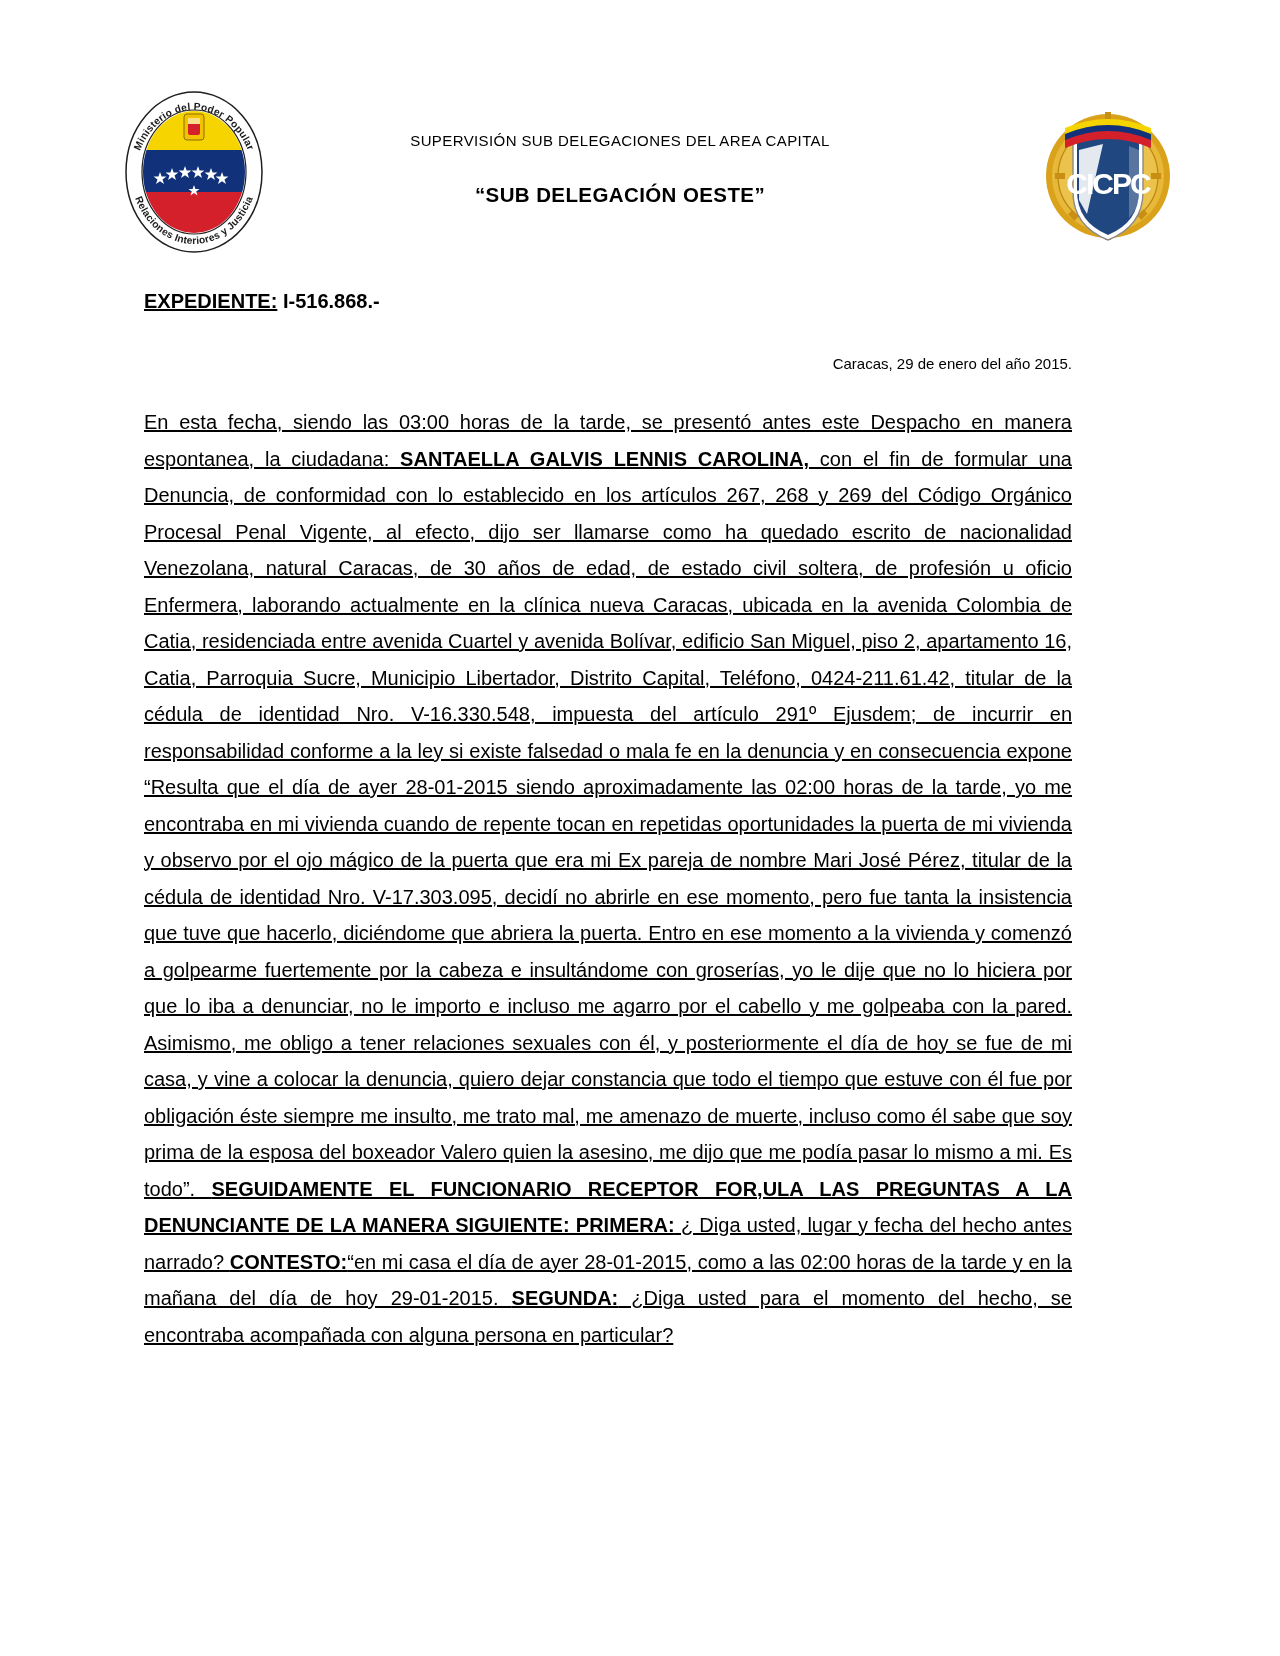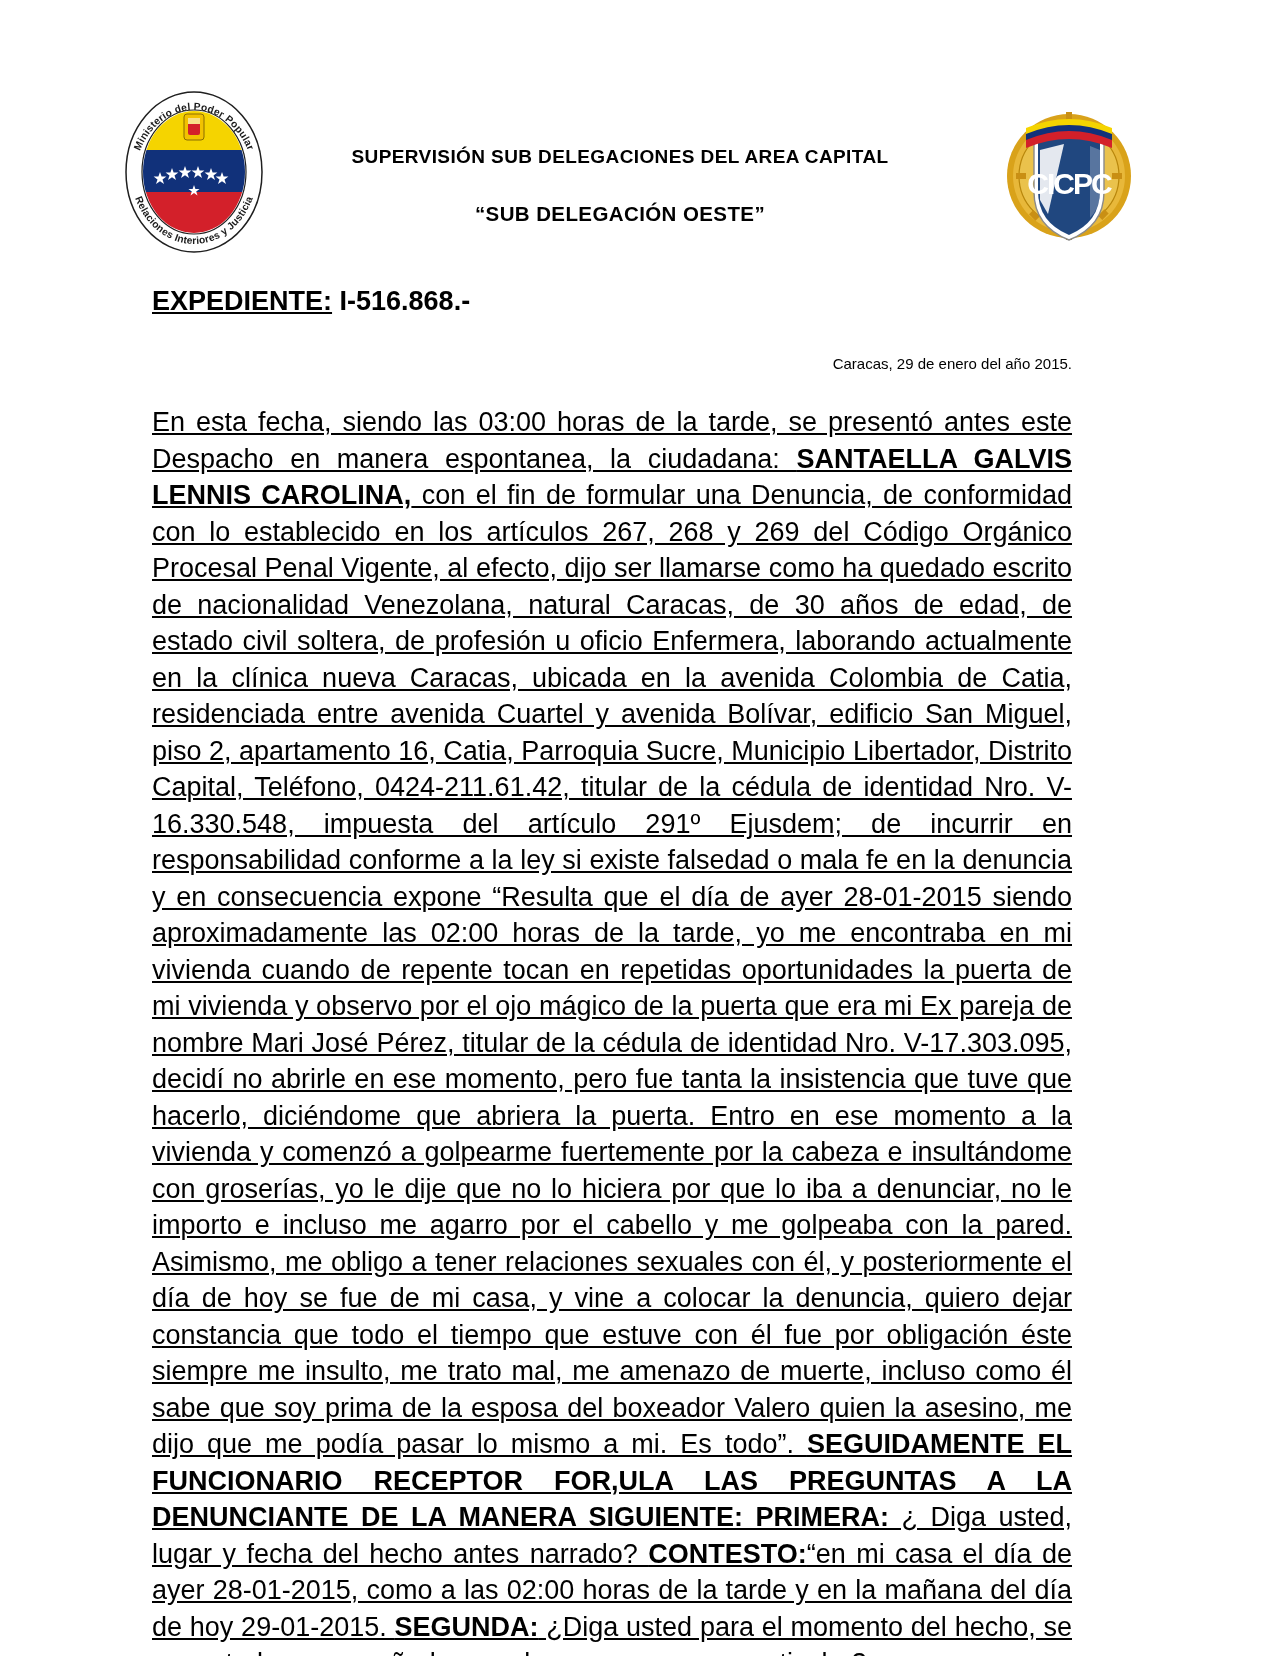--- a/index.html
+++ b/index.html
@@ -32,59 +32,59 @@
   }
   .seal-left {
     position: absolute;
     left: 108px;
     top: 90px;
     width: 172px;
     height: 165px;
   }
   .seal-right {
     position: absolute;
-    left: 1004px;
+    left: 1043px;
     top: 88px;
     width: 130px;
     height: 168px;
   }
   .header-titles {
     position: absolute;
     left: 250px;
     top: 130px;
     width: 740px;
     text-align: center;
   }
   .header-line1 {
-    font-weight: bold;
-    font-size: 19px;
+    font-weight: normal;
+    font-size: 15px;
     letter-spacing: 0.4px;
     white-space: nowrap;
-    margin: 16px 0 34px 0;
+    margin: 2px 0 34px 0;
     text-align: center;
   }
   .header-line2 {
     font-weight: bold;
     font-size: 20.5px;
     letter-spacing: 0.4px;
     margin: 12px;
     text-align: center;
   }
 
   
   .doc-body {
     position: absolute;
     left: 139px;
     top: 283px;
     width: 933px;
   }
   .blk {
-    font-size: 27px;
+    font-size: 20px;
     line-height: 36.5px;
-    margin: 0 0 17px 13px;
+    margin: 0 0 17px 5px;
     text-align: justify;
     text-justify: inter-word;
   }
   .blk.no-just { text-align: left; }
   .u-bold { font-weight: bold; text-decoration: underline; }
   .b { font-weight: bold; }
   .date-line {
     font-size: 15px;
     line-height: 36.5px;
     text-align: right;

